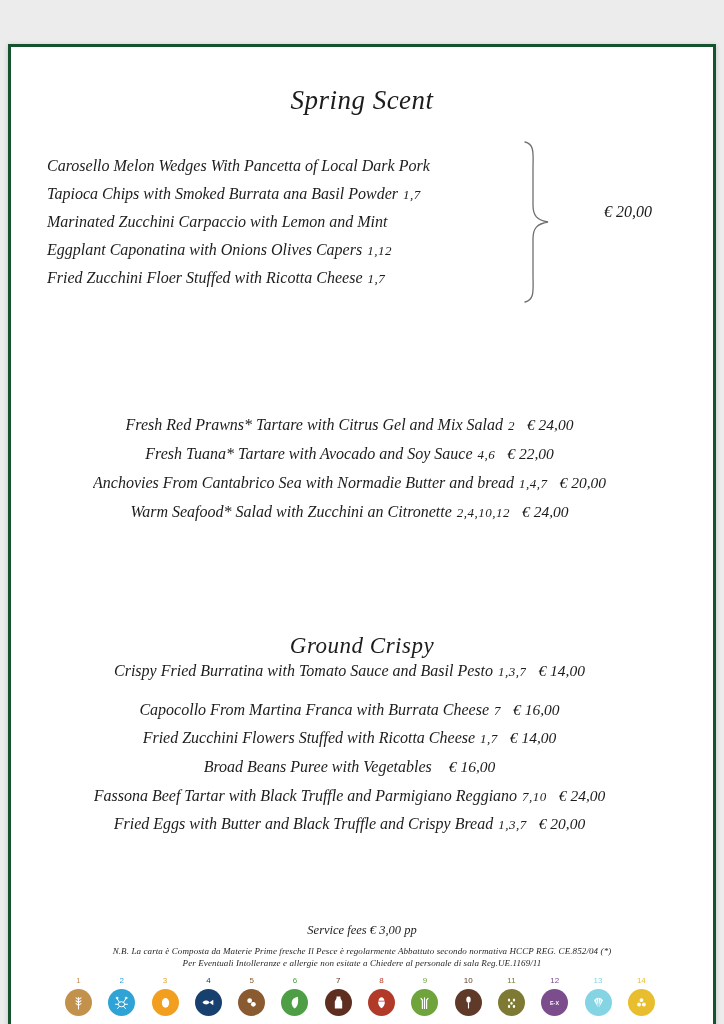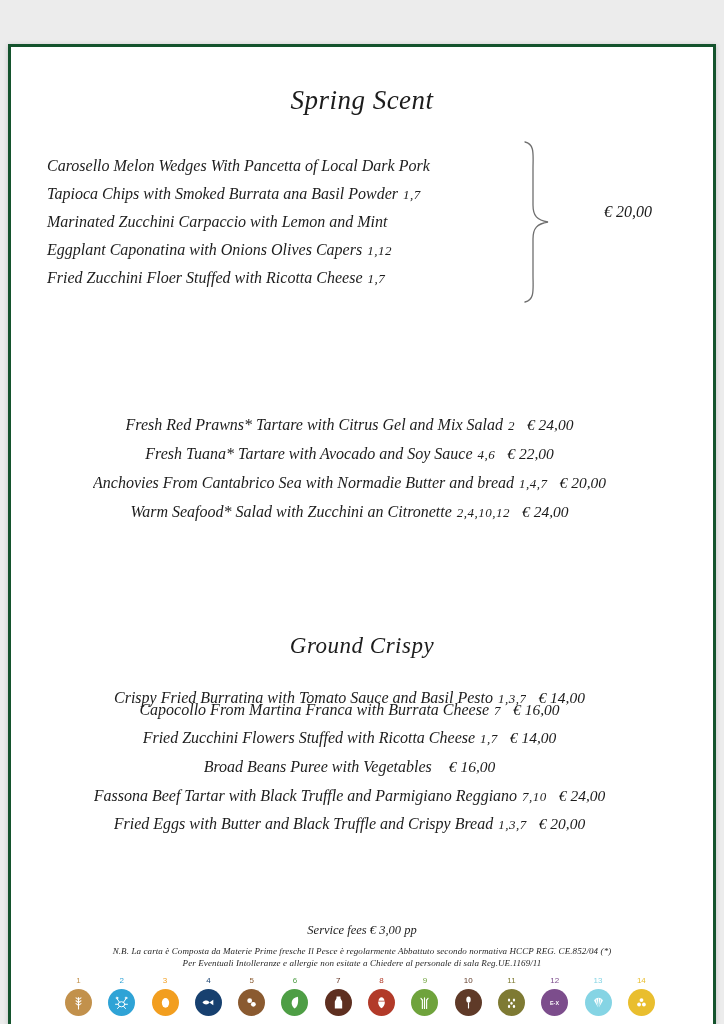--- a/index.html
+++ b/index.html
@@ -96,21 +96,21 @@
     <span class="dish"><span>Anchovies From Cantabrico Sea with Normadie Butter and bread</span><span class="alg">1,4,7</span></span>
     <span class="price">€ 20,00</span>
   </div>
   <div class="row" style="top:456px">
     <span class="dish"><span>Warm Seafood* Salad with Zucchini an Citronette</span><span class="alg">2,4,10,12</span></span>
     <span class="price">€ 24,00</span>
   </div>
 
   <div class="center section-heading" style="top:586px">Ground Crispy</div>
 
-  <div class="row" style="top:642px">
+  <div class="row" style="top:615px">
     <span class="dish"><span>Crispy Fried Burratina with Tomato Sauce and Basil Pesto</span><span class="alg">1,3,7</span></span>
     <span class="price">€ 14,00</span>
   </div>
   <div class="row" style="top:654px">
     <span class="dish"><span>Capocollo From Martina Franca with Burrata Cheese</span><span class="alg">7</span></span>
     <span class="price">€ 16,00</span>
   </div>
   <div class="row" style="top:682px">
     <span class="dish"><span>Fried Zucchini Flowers Stuffed with Ricotta Cheese</span><span class="alg">1,7</span></span>
     <span class="price">€ 14,00</span>

